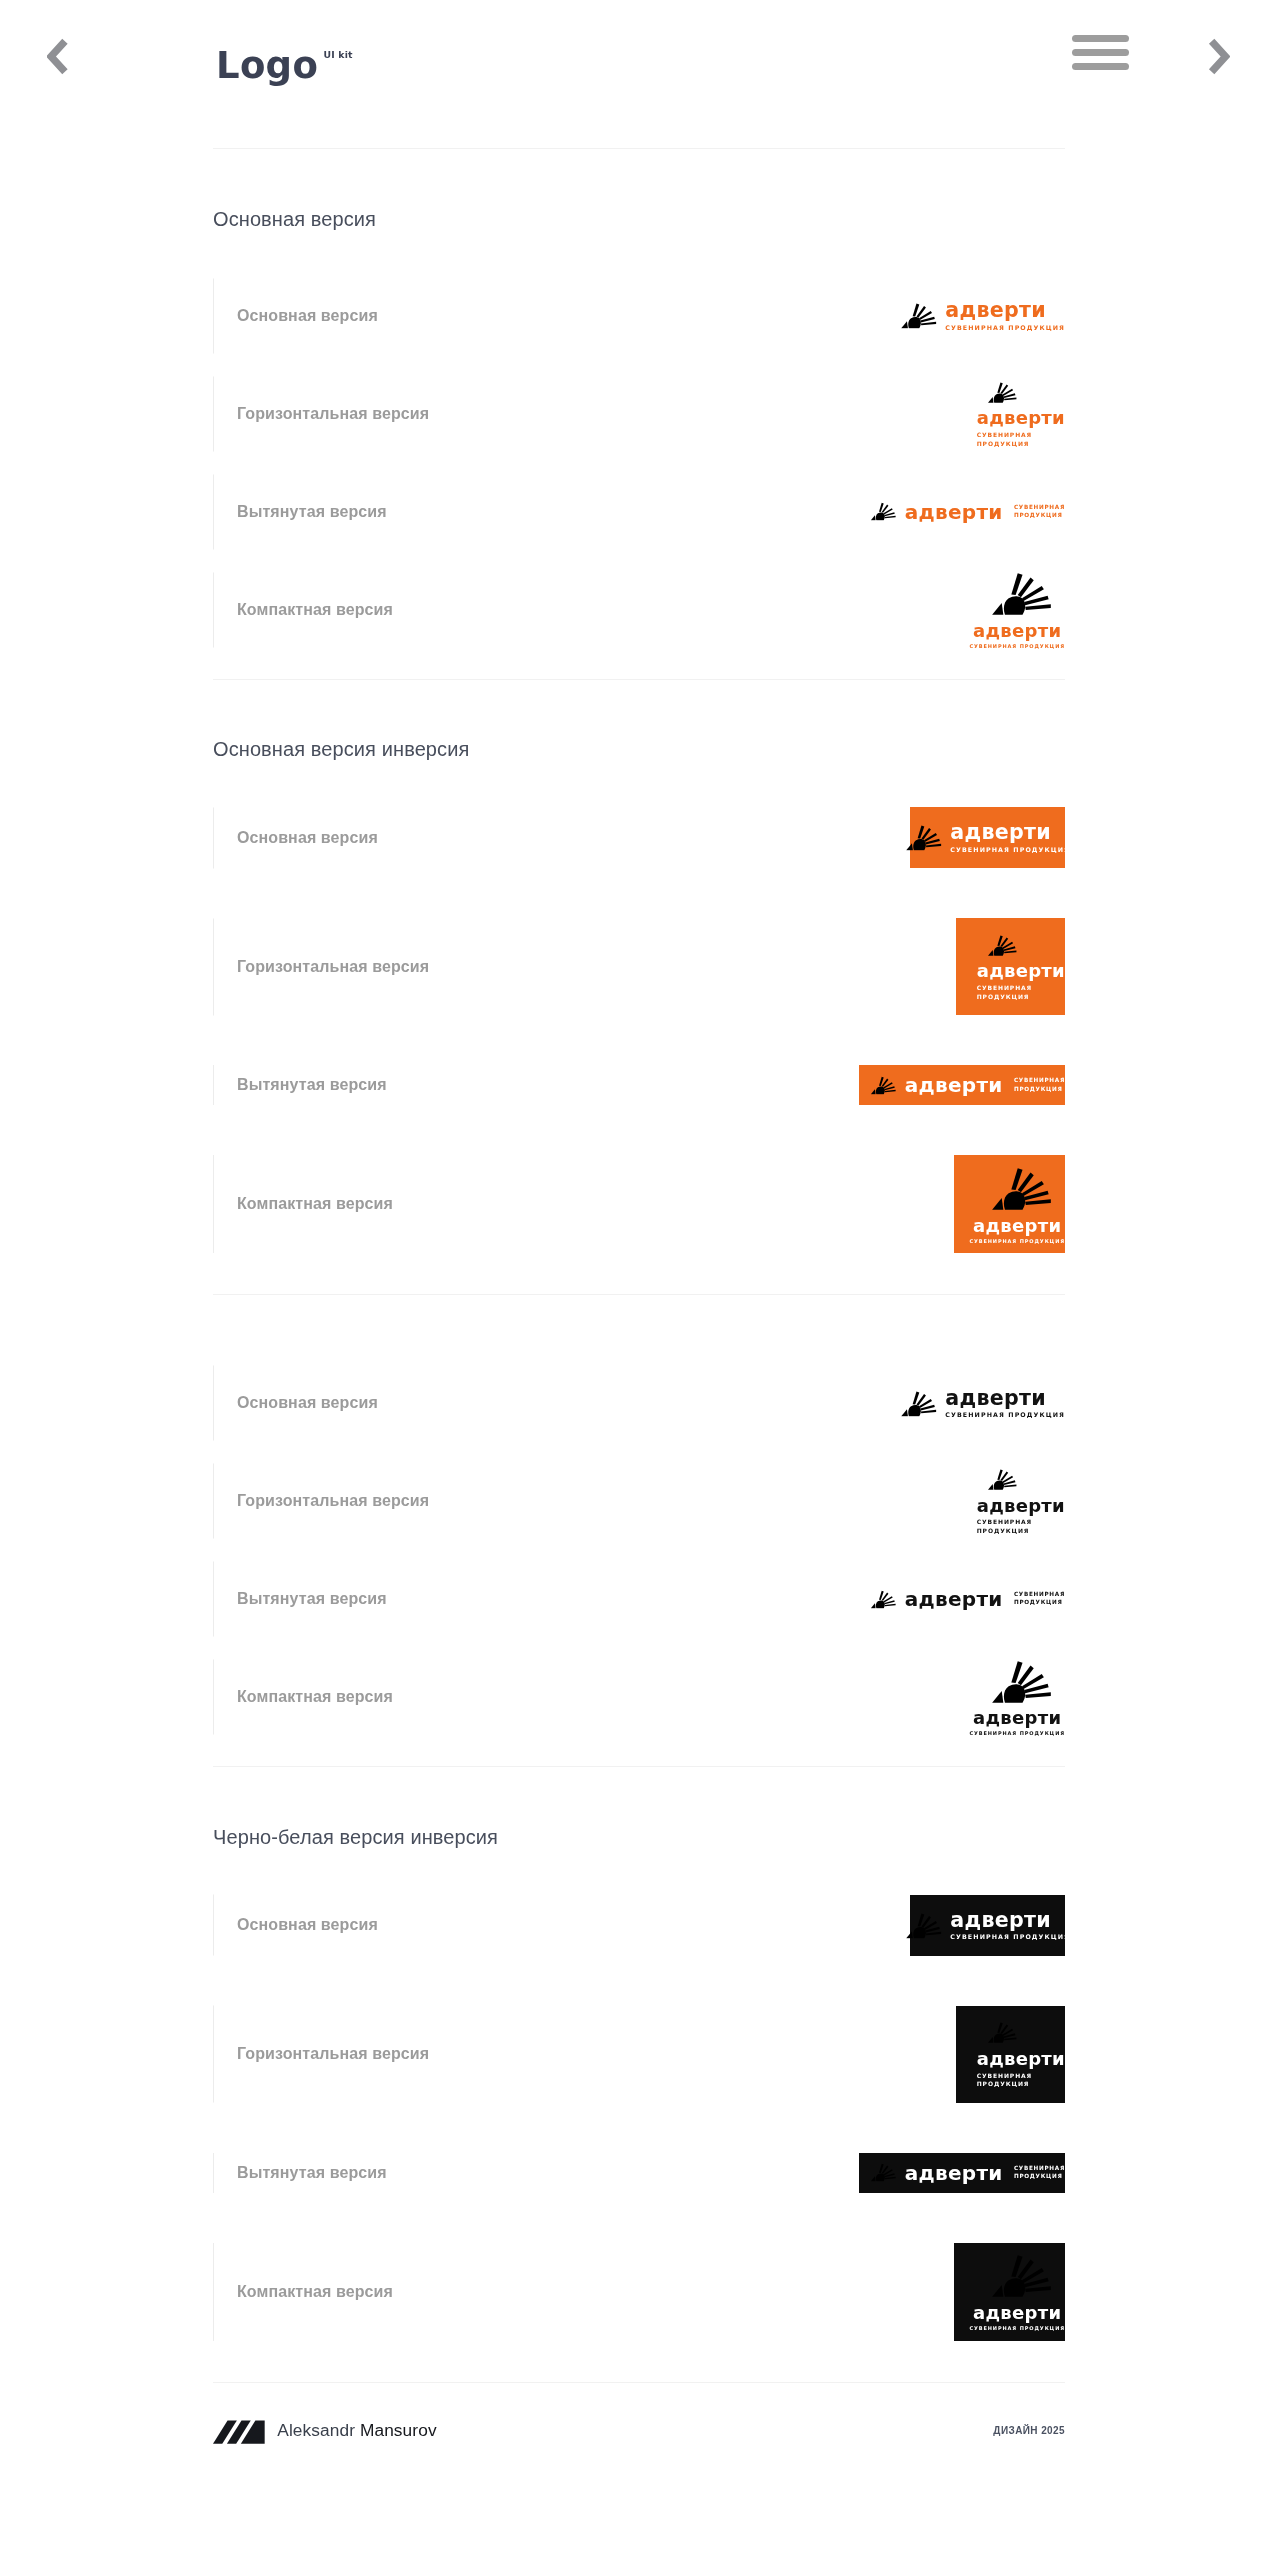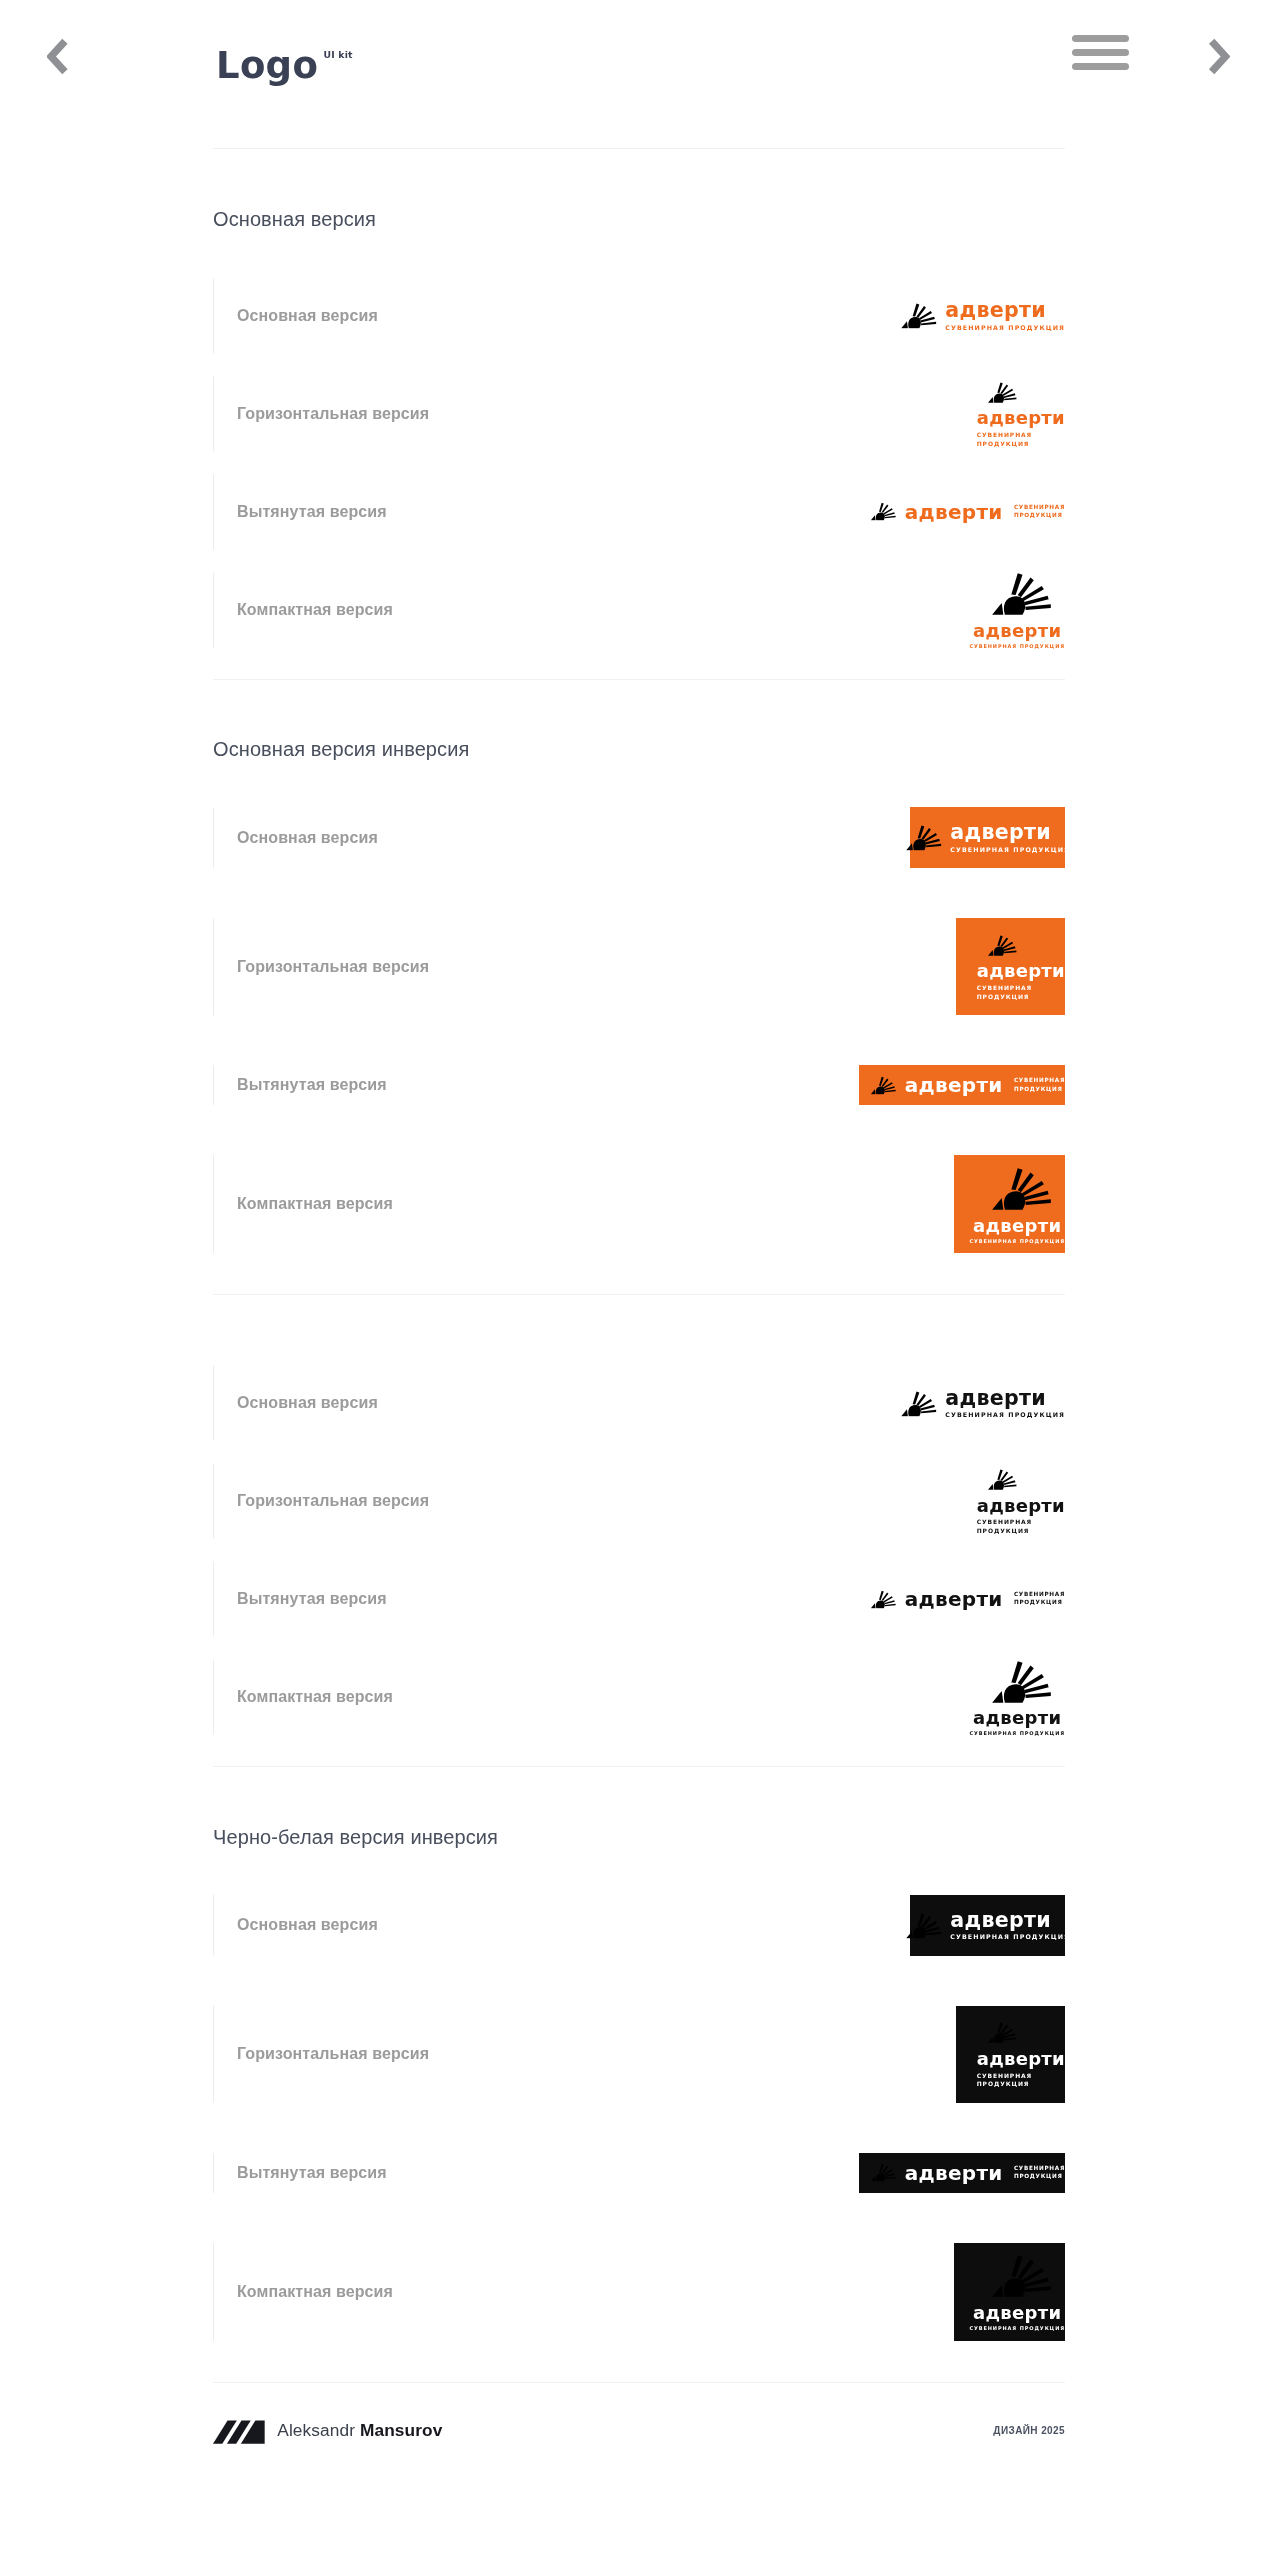--- a/index.html
+++ b/index.html
@@ -88,21 +88,21 @@
   .plate-str  { width:206px; height:40px; }
   .plate-cmp  { width:111px; height:98px; }
 
   .mark { display:block; color:inherit; }
 
   
   .footer { height:137px; display:flex; align-items:flex-start; justify-content:space-between; padding-top:35px; }
   .footer-left { display:flex; align-items:center; gap:11.3px; }
   .am-mark { width:53px; height:27px; fill:#16181D; }
   .author { font-size:17.3px; color:#3A404C; letter-spacing:0.1px; }
-  .author .last { font-weight:700; color:#16181D; }
+  .author .last { font-weight:400; color:#16181D; }
   .credit { font-size:10px; font-weight:600; color:#4A5161; letter-spacing:0.4px; margin-top:8px; }
 </style>
 </head>
 <body>
 
 <svg width="0" height="0" style="position:absolute" aria-hidden="true">
   <symbol id="hh" viewBox="0 0 120 84">
     <g class="ink">
       <polygon points="4,82 22,60 25,82"></polygon>
       <path d="M28,82 C24,70 26,57 35,51 C45,45 57,46 62,53 C68,61 67,72 61,82 Z"></path>

